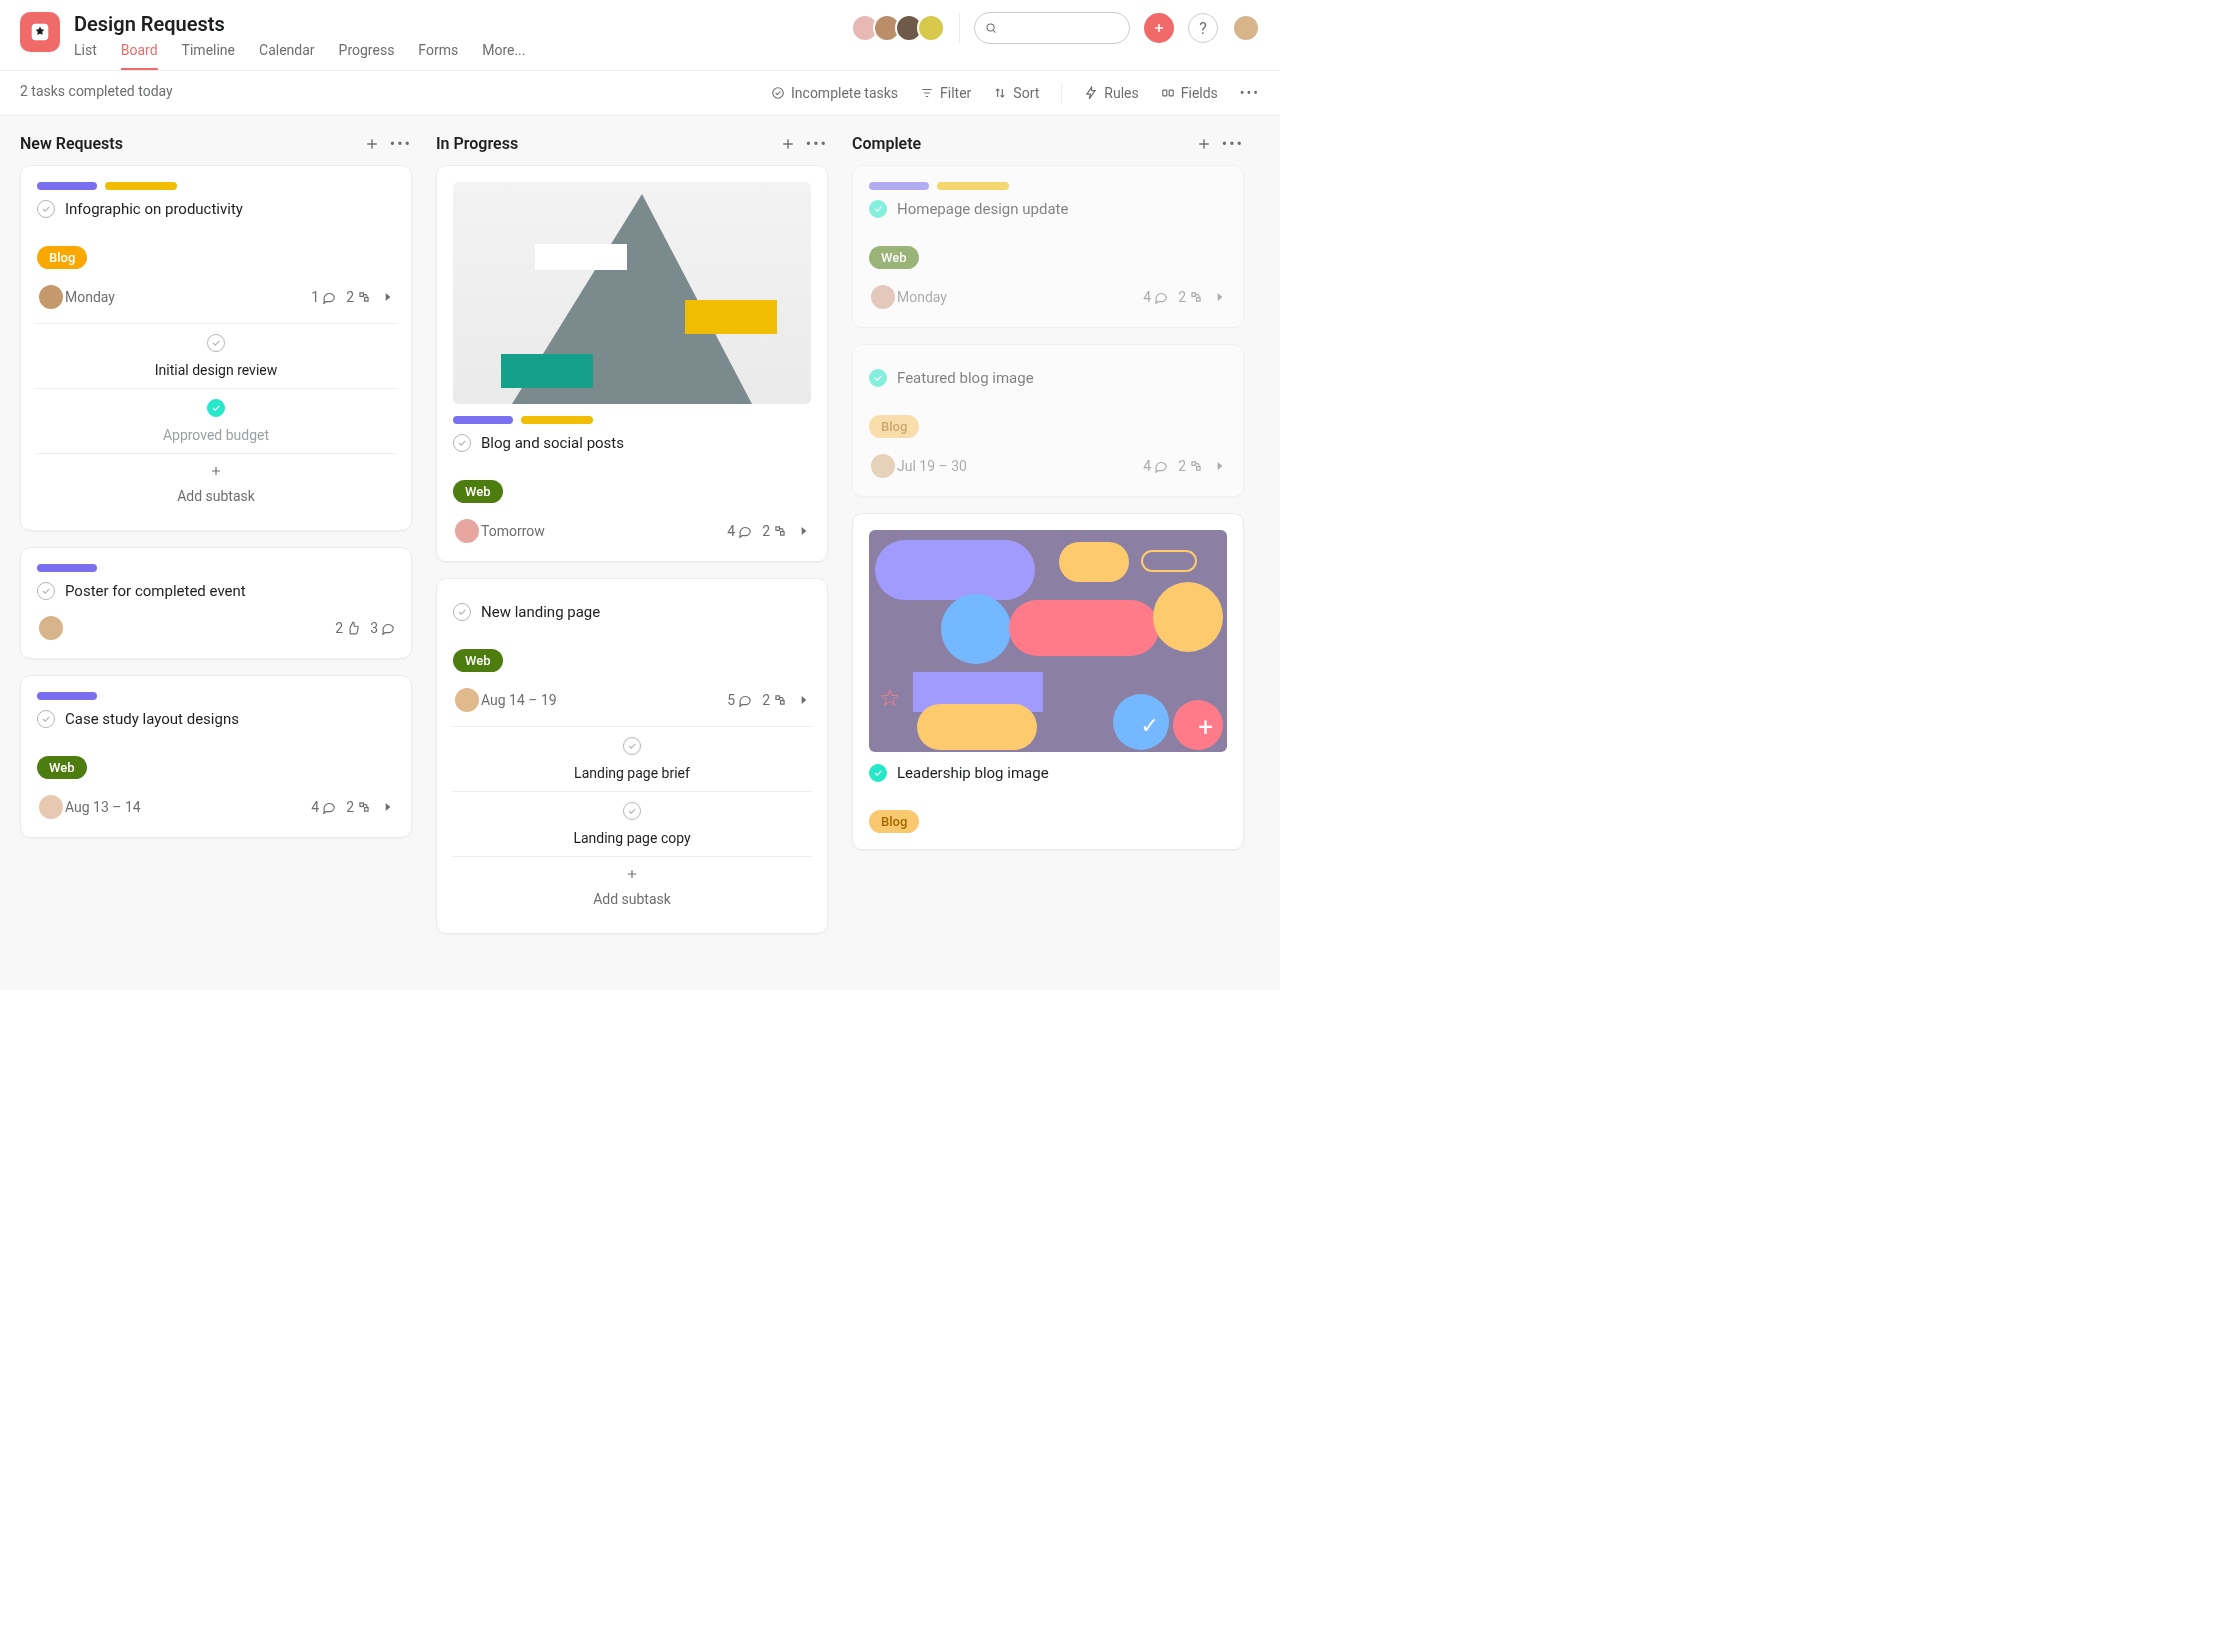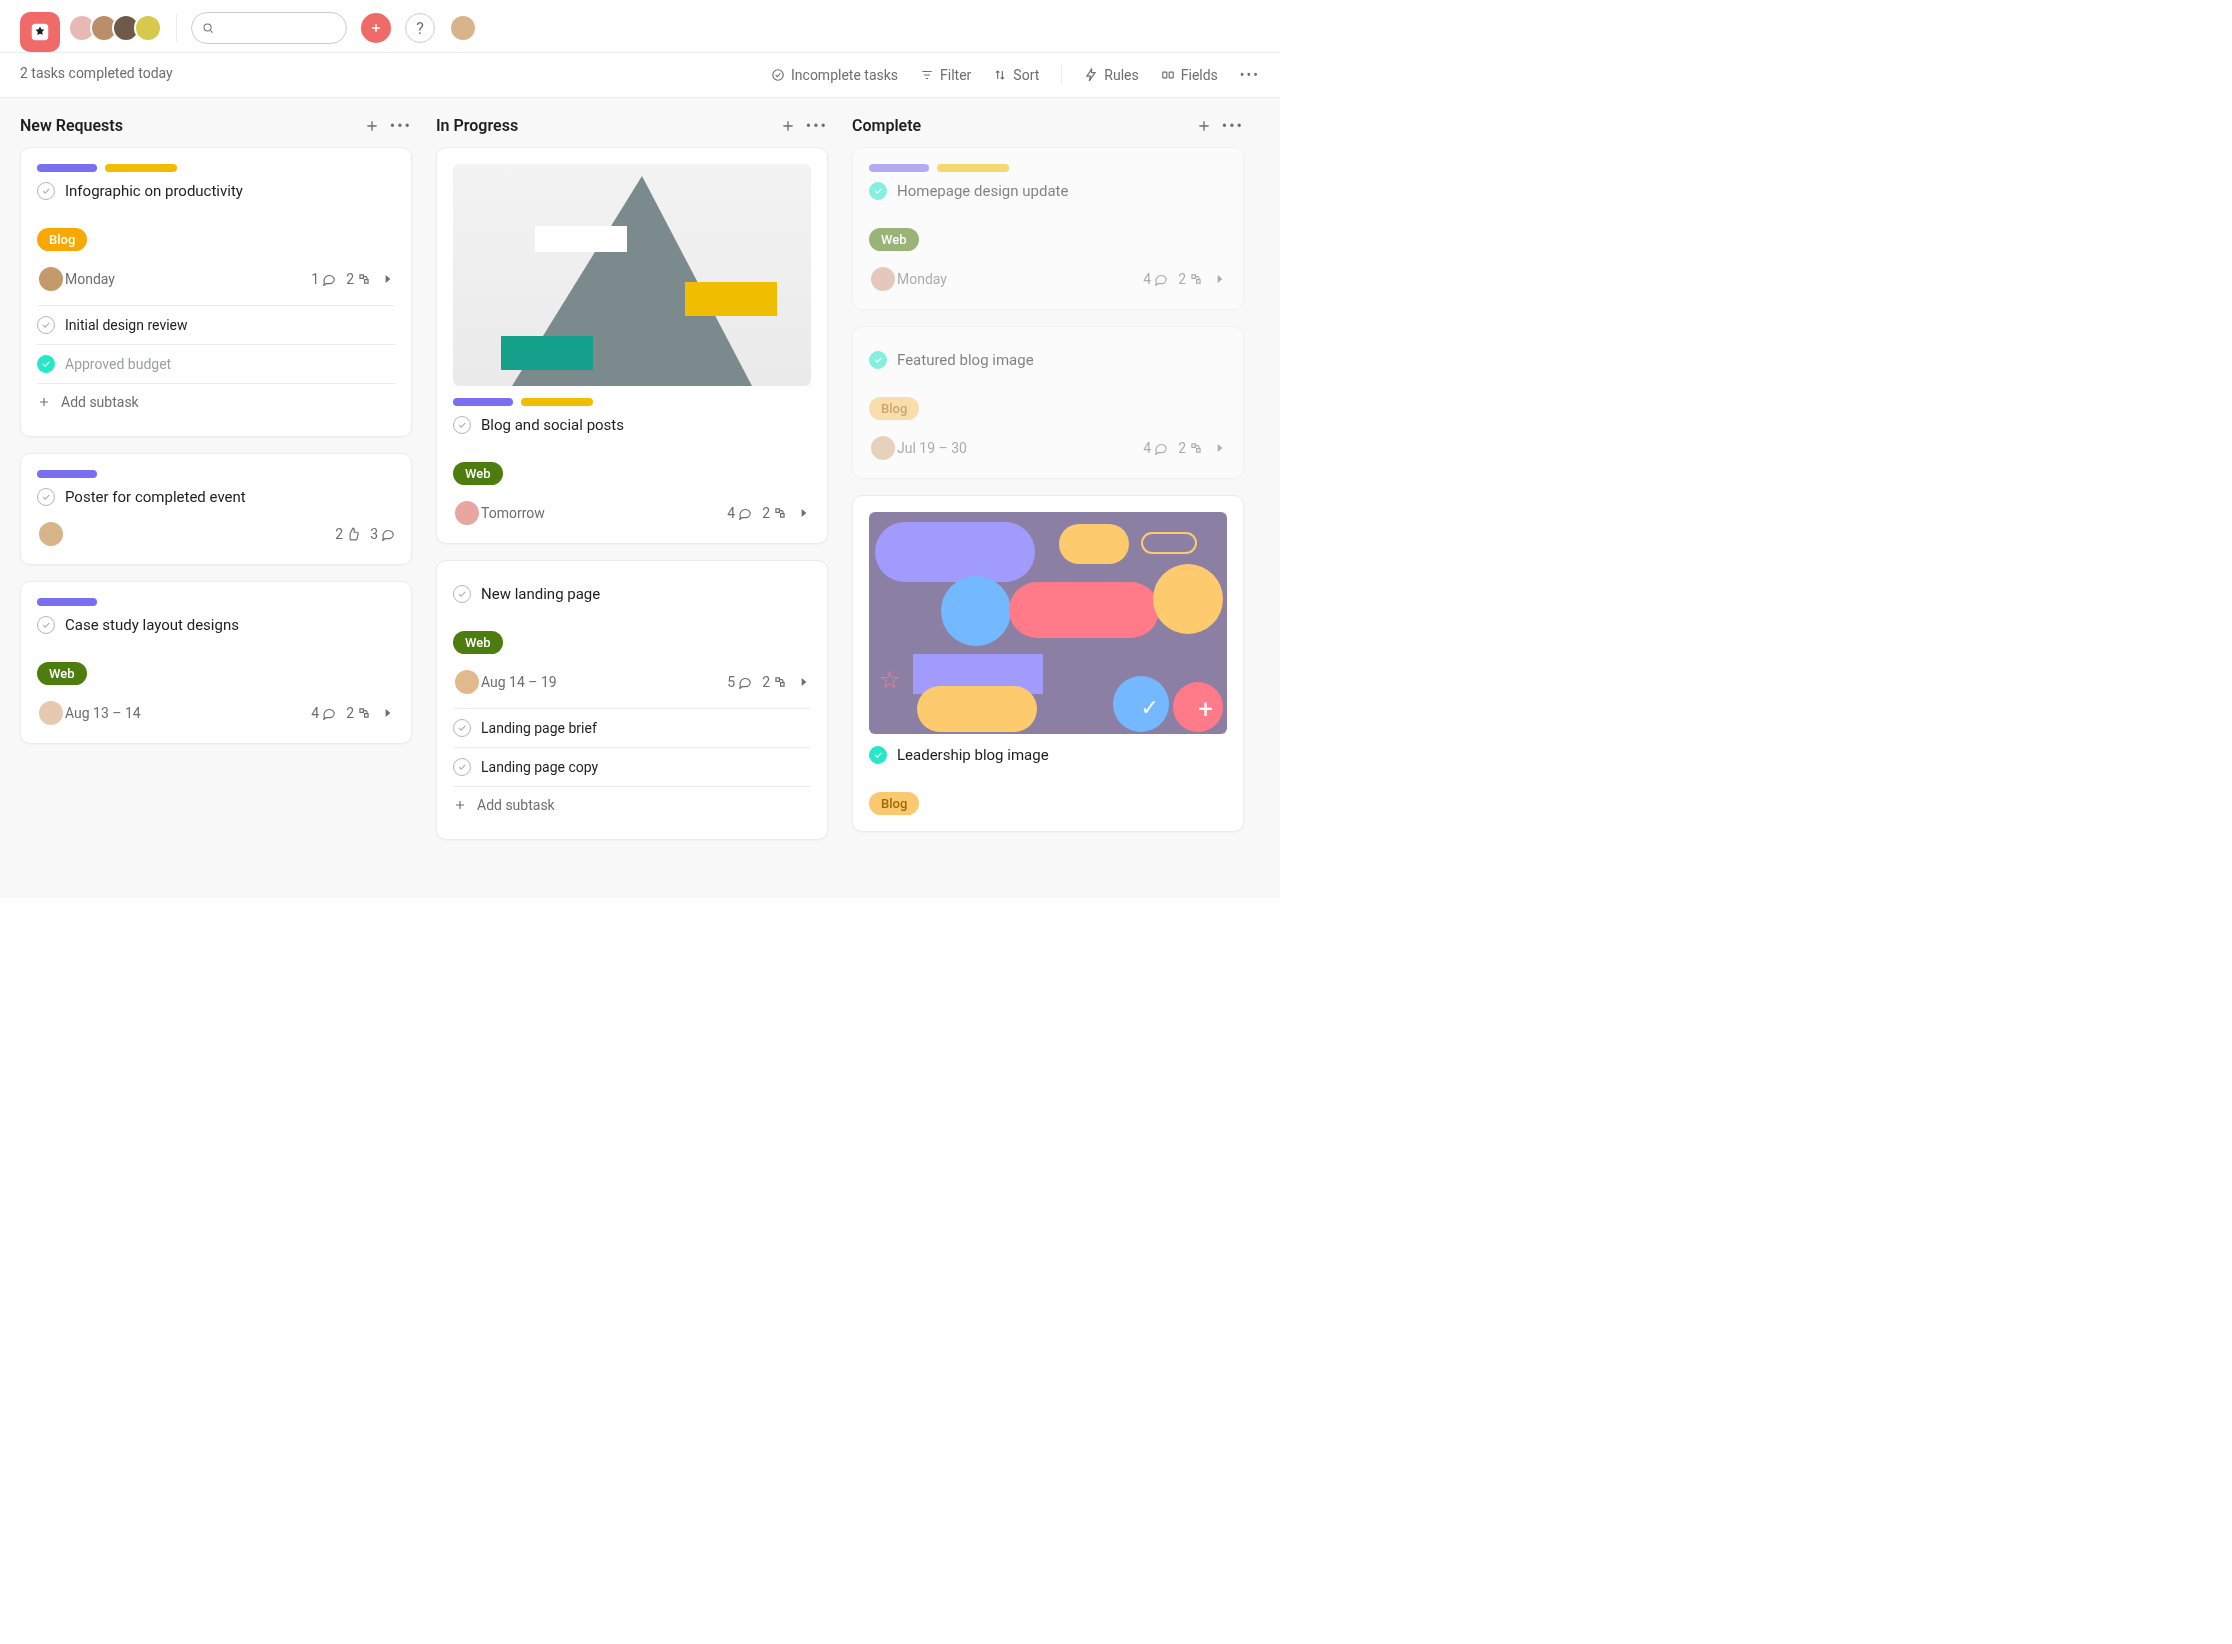--- a/index.html
+++ b/index.html
@@ -61,21 +61,21 @@
 .chip.orange-muted{background:#fac86e; color:#a06a00;}
 
 .card-foot{ display:flex; align-items:center; margin-top:14px; gap:10px;}
 .ft-left{ display:flex; align-items:center; }
 .ft-date{ font-size:14px; color:#6d6e6f;}
 .ft-right{ margin-left:auto; display:flex; align-items:center; gap:10px; color:#6d6e6f; font-size:14px;}
 .ft-right .stat{display:flex;align-items:center;gap:3px;}
 .ft-right svg{width:14px;height:14px;}
 
 .sub-list{ margin-top:12px; border-top:1px solid #edeae9;}
-.sub-item{ display:flex; align-items:center; gap:10px; padding:10px 0; border-bottom:1px solid #edeae9; font-size:14px;}
+.sub-item{ display:flex; align-items:center; gap:10px; padding:10px 0; border-bottom:1px solid #edeae9; font-size:14px;flex-direction:column;}
 .sub-item.approved .txt{ color:#9ca0a2;}
 .sub-item:last-child{border-bottom:none;}
 .sub-add{ color:#6d6e6f;}
 .sub-add svg{width:14px;height:14px;}
 
 
 .card-img{ width:100%; height:222px; border-radius:6px; margin-bottom:12px; position:relative; overflow:hidden;}
 .mountain{ background:linear-gradient(#f3f3f3,#eaeaea); display:flex; align-items:flex-end; justify-content:center;}
 .mountain::before{content:""; position:absolute; bottom:0; left:50%; transform:translateX(-50%); width:0;height:0; border-left:130px solid transparent; border-right:110px solid transparent; border-bottom:210px solid #7a8a8d;}
 .mountain .block{position:absolute;}
@@ -103,20 +103,32 @@
 </style>
 </head>
 <body>
 
 <div class="topbar">
   <div class="proj-icon">
     <svg viewBox="0 0 24 24" fill="none">
         <rect x="3" y="3" width="18" height="18" rx="4" fill="#fff"></rect>
         <path d="M12 6l1.5 3 3.3.5-2.4 2.3.6 3.3L12 13.8 9 15.4l.6-3.3L7.2 9.5l3.3-.5L12 6z" fill="#1e1f21"></path>
       </svg>
+  </div>
+  <div class="proj-title-wrap">
+    <div class="proj-title">Design Requests</div>
+    <div class="tabs" id="tabs">
+        <div class="tab">List</div>
+        <div class="tab active">Board</div>
+        <div class="tab">Timeline</div>
+        <div class="tab">Calendar</div>
+        <div class="tab">Progress</div>
+        <div class="tab">Forms</div>
+        <div class="tab">More...</div>
+      </div>
   </div>
   <div class="top-right">
     <div class="avatar-stack" id="avstack">
         <span class="avatar" style="background: rgb(232, 185, 180);"></span>
         <span class="avatar" style="background: rgb(185, 142, 104);"></span>
         <span class="avatar" style="background: rgb(111, 90, 74);"></span>
         <span class="avatar" style="background: rgb(214, 201, 75);"></span>
       </div>
     <div class="vdiv"></div>
     <div class="search">

